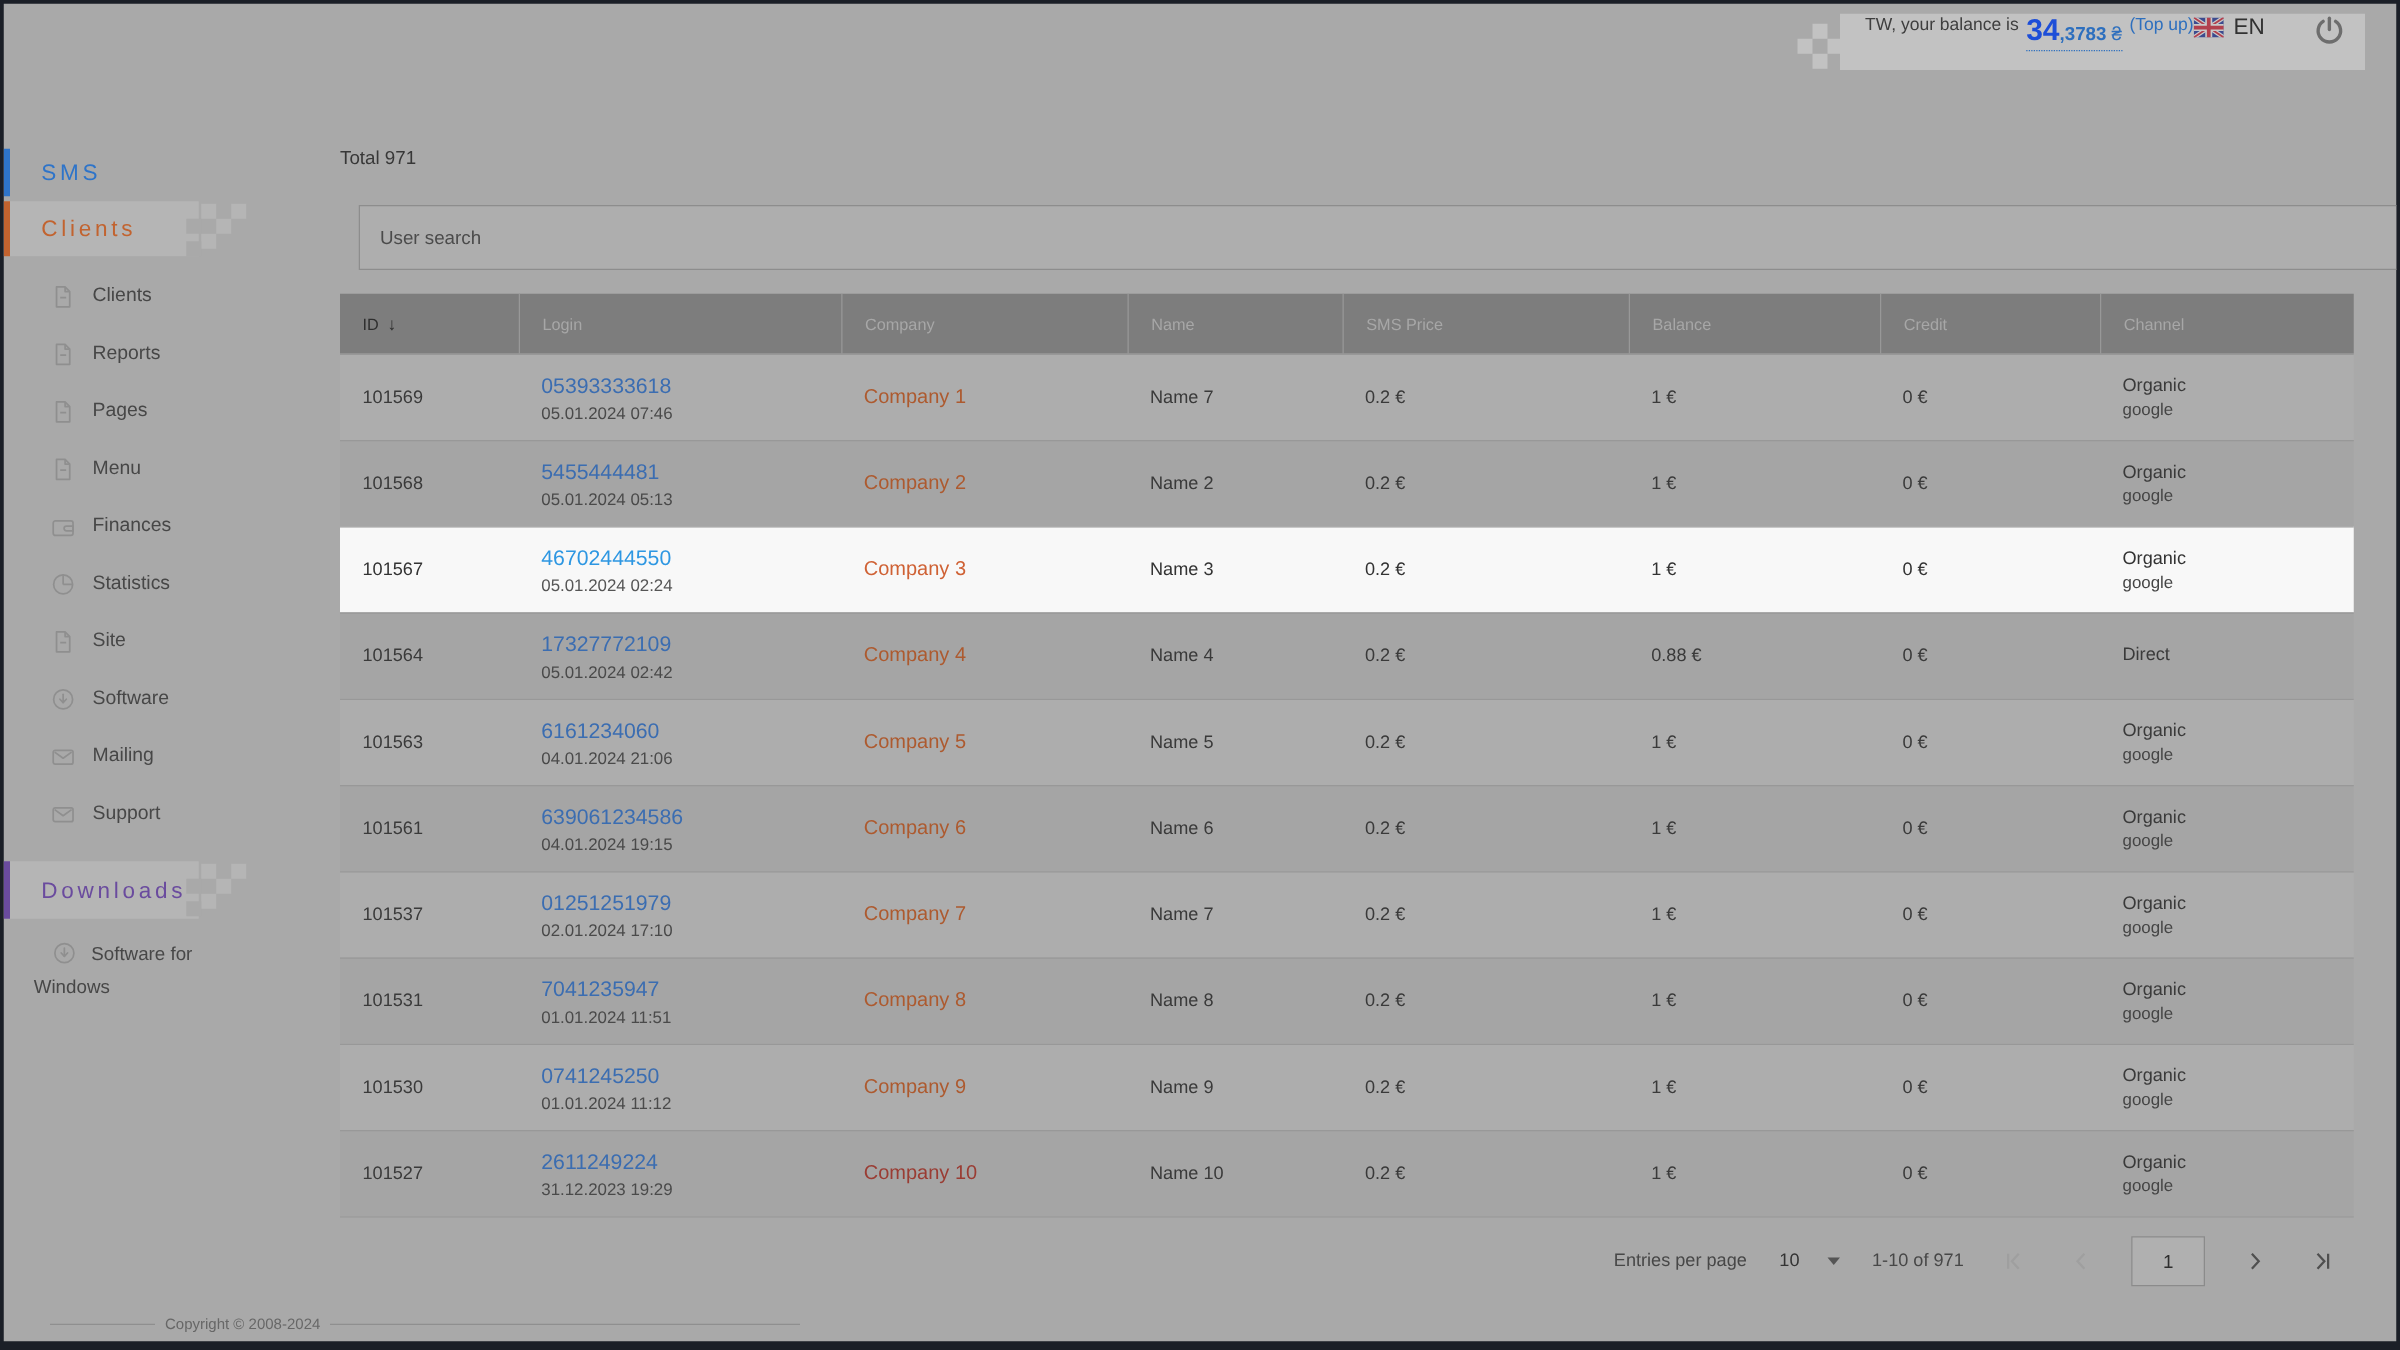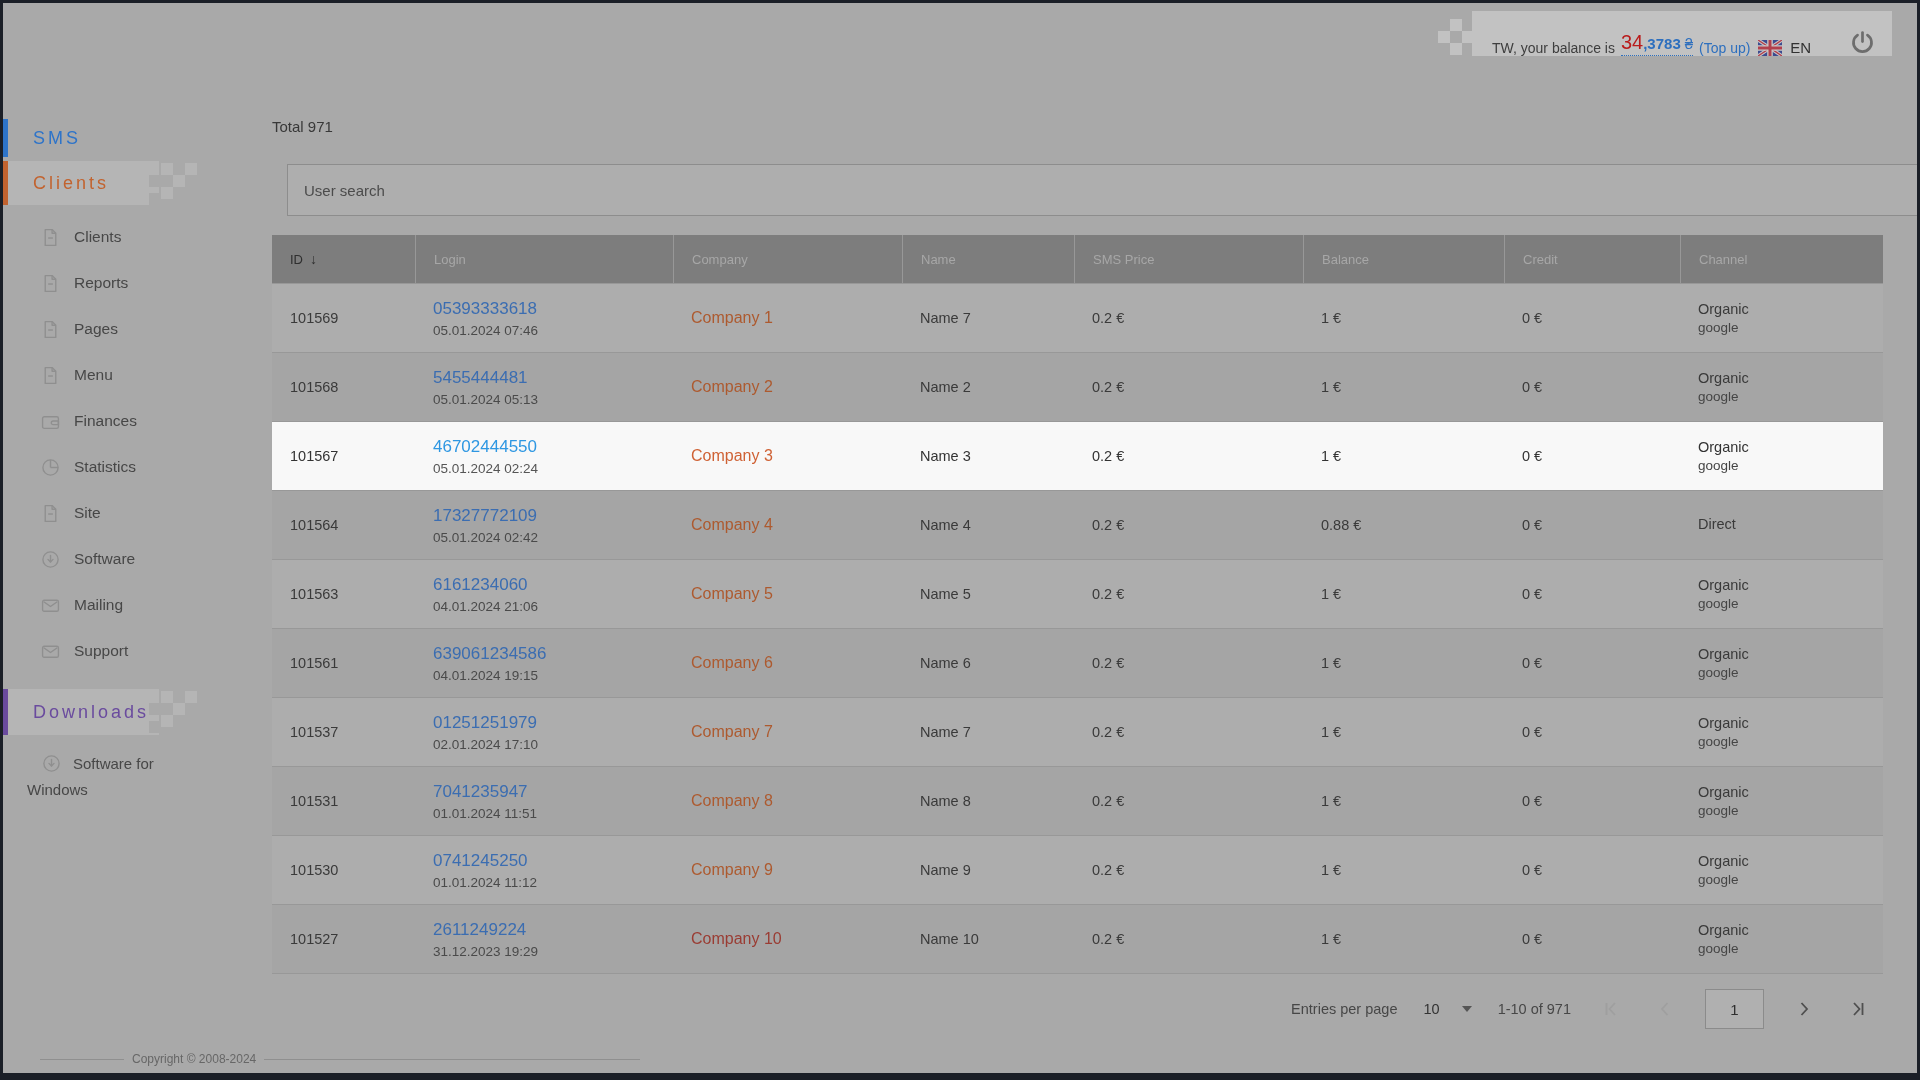--- a/index.html
+++ b/index.html
@@ -8,32 +8,32 @@
     position:relative; width:1920px; height:1080px; overflow:hidden;
     background:#a9a9a9;
     border:3px solid #1b1f27; border-bottom-width:7px;
     font-family:"Liberation Sans", sans-serif;
     color:#3a3a3a;
   }
 
   
   .topbar-panel {
     position:absolute; top:8px; right:25px; width:420px; height:45px;
-    background:#c2c2c2; display:flex; align-items:flex-end;
+    background:#c2c2c2; display:flex; align-items:flex-start;
     padding:0 16px 0 20px;
   }
   .greet { font-size:14px; color:#3e3e3e; white-space:nowrap; }
   .balance-link { display:inline-flex; align-items:baseline; margin-left:6px;
     border-bottom:1px dotted #2d6fbe; cursor:pointer; padding-bottom:1px; text-decoration:none; }
-  .balance-int { font-size:20px; font-weight:normal; color:#b91c1c; }
+  .balance-int { font-size:24px; font-weight:bold; color:#1d4ed8; }
   .balance-frac { font-size:15px; font-weight:bold; color:#2d6fbe; }
   .balance-cur { font-size:15px; color:#2d6fbe; margin-left:4px; }
   .topup-link { font-size:14px; color:#2d6fbe; margin-left:6px; text-decoration:none; cursor:pointer; white-space:nowrap; }
   .lang-group { display:flex; align-items:center; gap:8px; margin-left:auto; cursor:pointer; }
-  .lang-label { font-size:15px; color:#323232; }
+  .lang-label { font-size:18px; color:#323232; }
   .power-btn { margin-left:38px; cursor:pointer; display:flex; align-items:center; }
 
   
   .nav-section { position:absolute; left:0; display:flex; align-items:center; width:215px; }
   .sec-bar { position:absolute; left:0; top:0; width:5px; height:100%; }
   .sec-label { margin-left:30px; font-size:18px; letter-spacing:3px; }
   .sec-sms { top:116px; height:38px; }
   .sec-sms .sec-bar { background:#2e74c9; }
   .sec-sms .sec-label { color:#2e74c9; }
   .sec-clients { top:158px; height:44px; }

